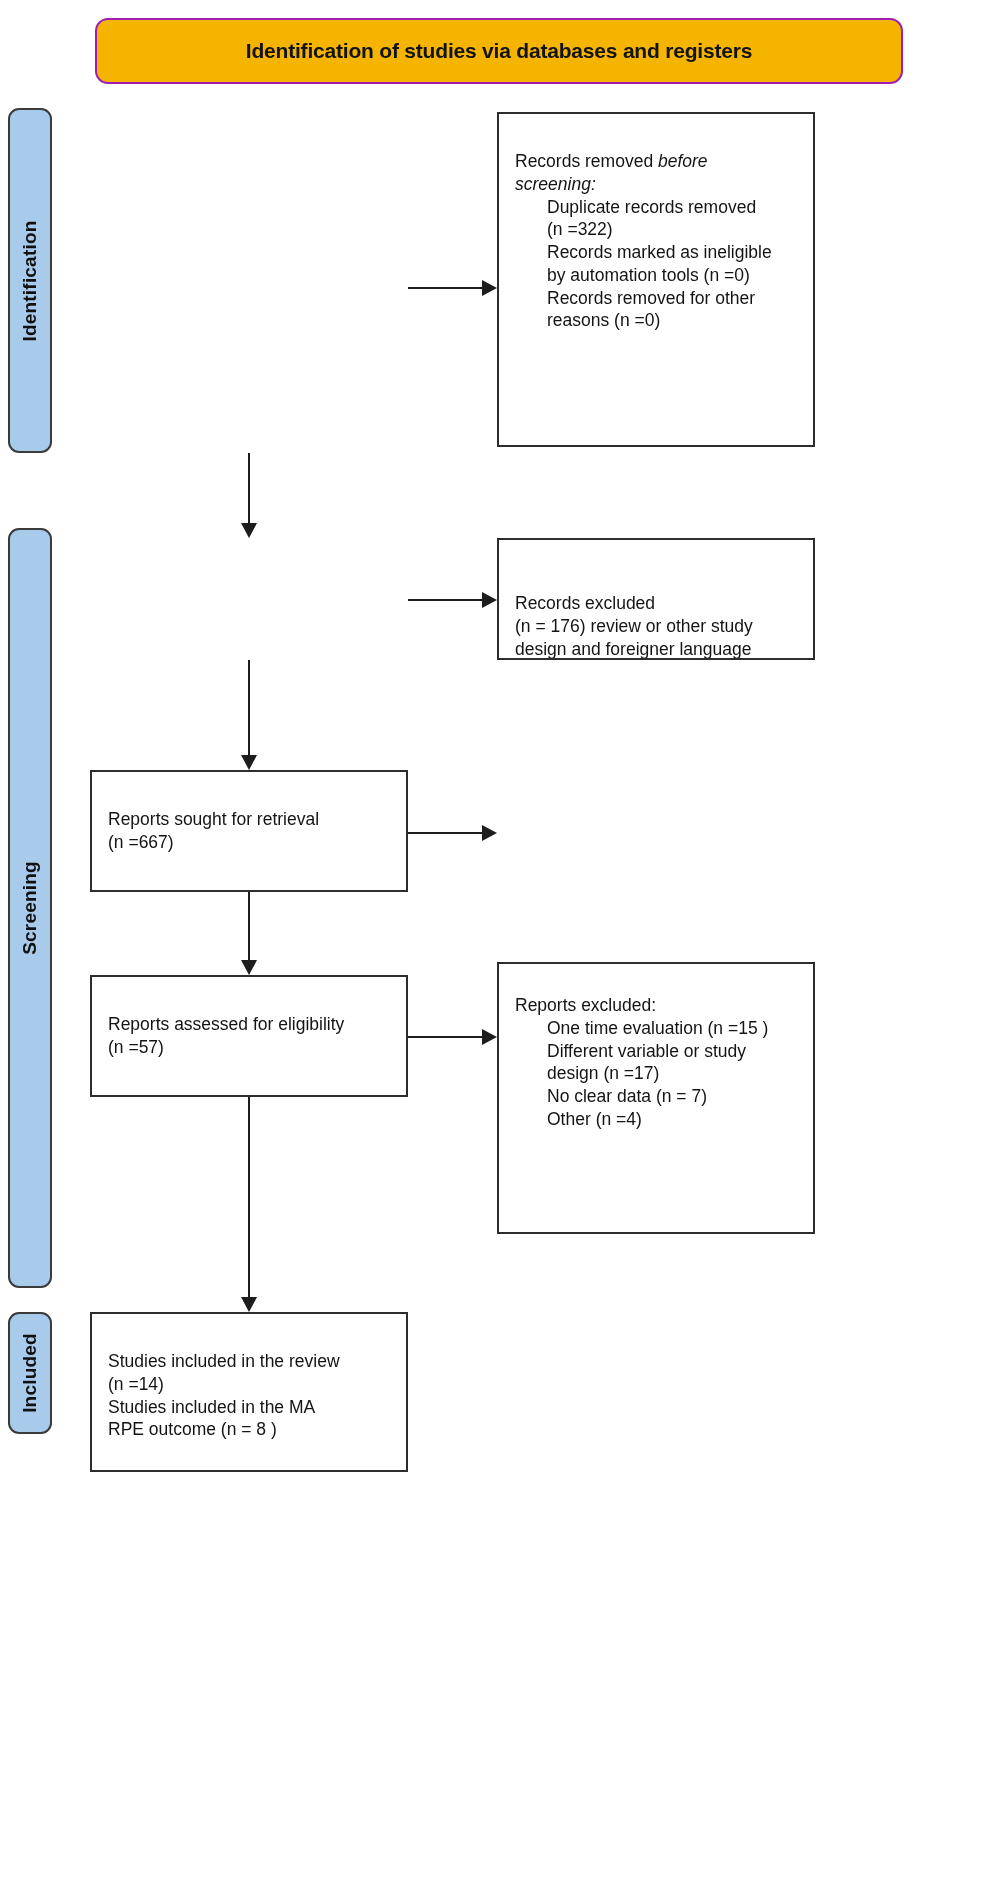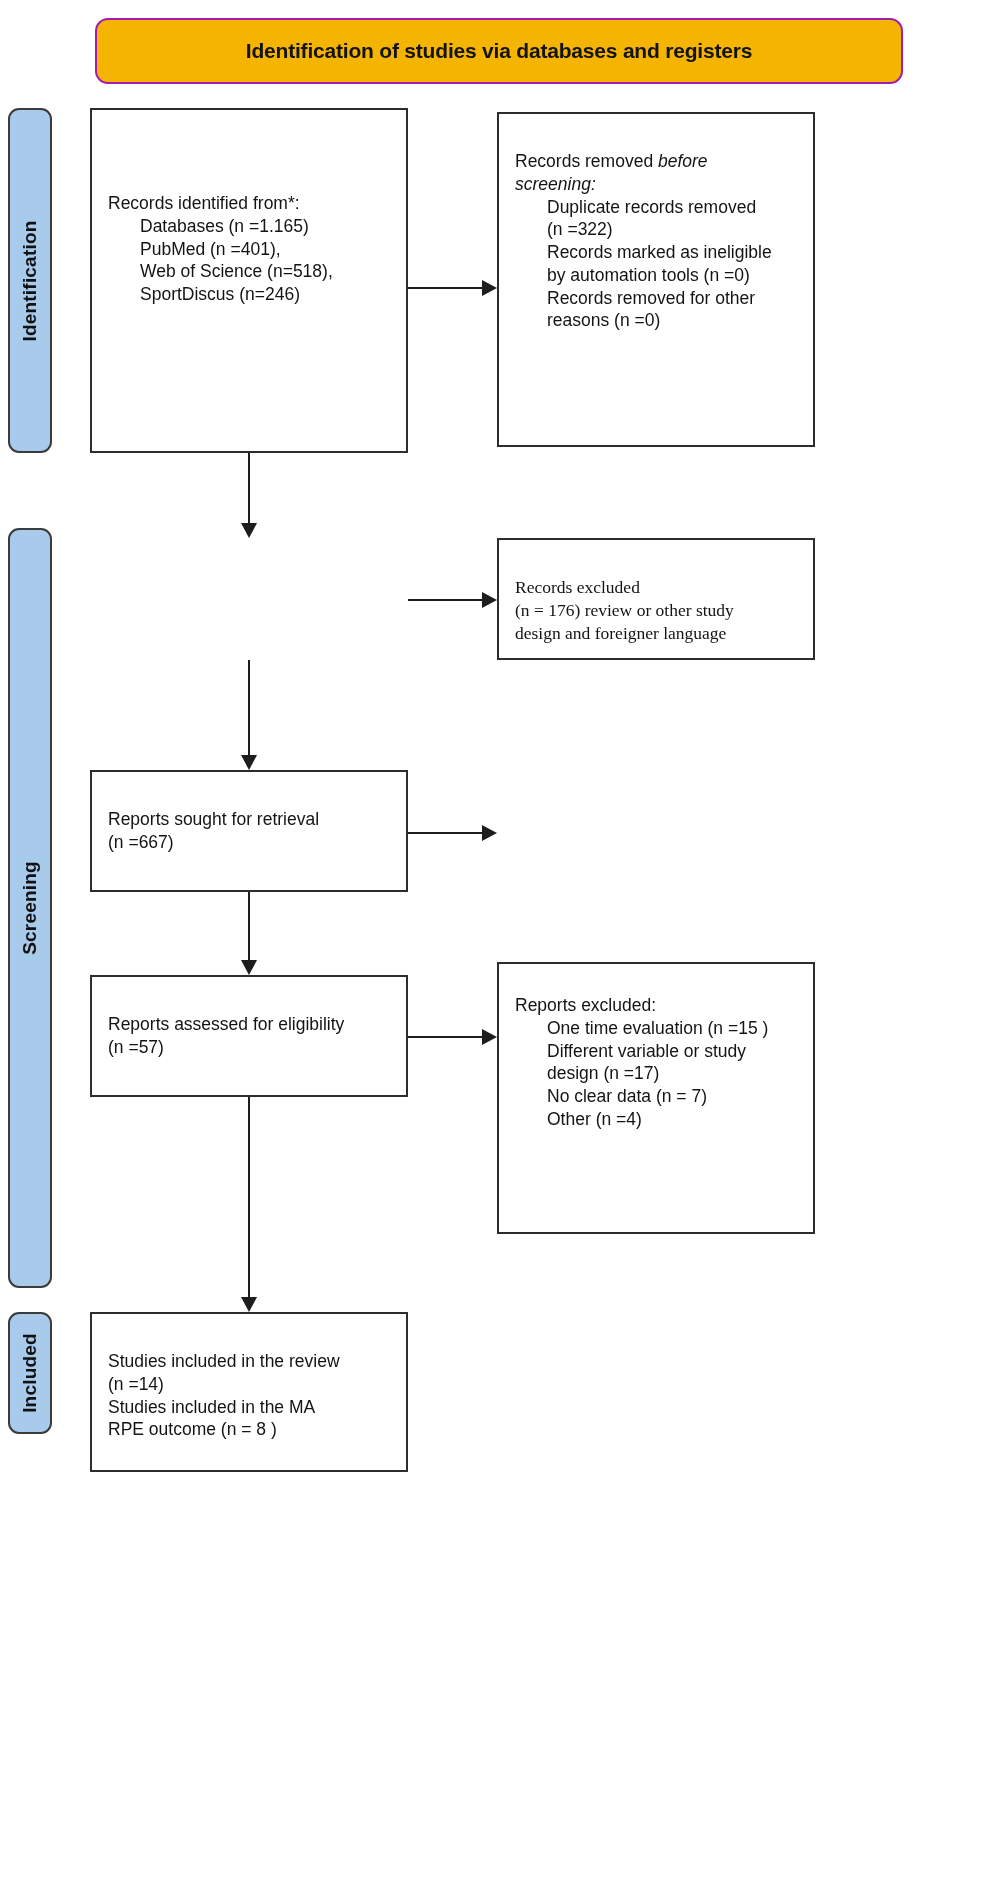--- a/index.html
+++ b/index.html
@@ -86,21 +86,21 @@
   
   #box-records-identified { left: 90px;  top: 108px; width: 318px; height: 345px; }
   #box-records-identified .body { margin-top: 68px; }
   #box-records-removed    { left: 497px; top: 112px; width: 318px; height: 335px; }
   #box-records-removed .body { margin-top: 22px; }
 
   
   #box-records-screened   { left: 90px;  top: 538px; width: 318px; height: 122px; }
   #box-records-screened .body { margin-top: 22px; }
   #box-records-excluded   { left: 497px; top: 538px; width: 318px; height: 122px; }
-  #box-records-excluded .body { margin-top: 22px; font-family: Liberation Serif, serif; }
+  #box-records-excluded .body { margin-top: 38px; }
 
   #box-reports-sought     { left: 90px;  top: 770px; width: 318px; height: 122px; }
   #box-reports-sought .body { margin-top: 22px; }
   #box-reports-not-retrieved { left: 497px; top: 780px; width: 318px; height: 104px; }
   #box-reports-not-retrieved .body { margin-top: 18px; }
 
   #box-reports-assessed   { left: 90px;  top: 975px; width: 318px; height: 122px; }
   #box-reports-assessed .body { margin-top: 22px; }
   #box-reports-excluded-list { left: 497px; top: 962px; width: 318px; height: 272px; }
   #box-reports-excluded-list .body { margin-top: 16px; }
@@ -143,29 +143,20 @@
   <div class="stage-label" id="stage-identification">
     <span>Identification</span>
   </div>
   <div class="stage-label" id="stage-screening">
     <span>Screening</span>
   </div>
   <div class="stage-label" id="stage-included">
     <span>Included</span>
   </div>
 
-  <div class="box" id="box-records-identified">
-    <div class="body">
-      <div class="ln">Records identified from*:</div>
-      <div class="ln indent">Databases (n =1.165)</div>
-      <div class="ln indent">PubMed (n =401),</div>
-      <div class="ln indent">Web of Science (n=518),</div>
-      <div class="ln indent">SportDiscus (n=246)</div>
-    </div>
-  </div>
 
   <div class="box" id="box-records-removed">
     <div class="body">
       <div class="ln"><span>Records removed </span><span class="ital">before</span></div>
       <div class="ln ital">screening:</div>
       <div class="ln indent">Duplicate records removed</div>
       <div class="ln indent">(n =322)</div>
       <div class="ln indent">Records marked as ineligible</div>
       <div class="ln indent">by automation tools (n =0)</div>
       <div class="ln indent">Records removed for other</div>

